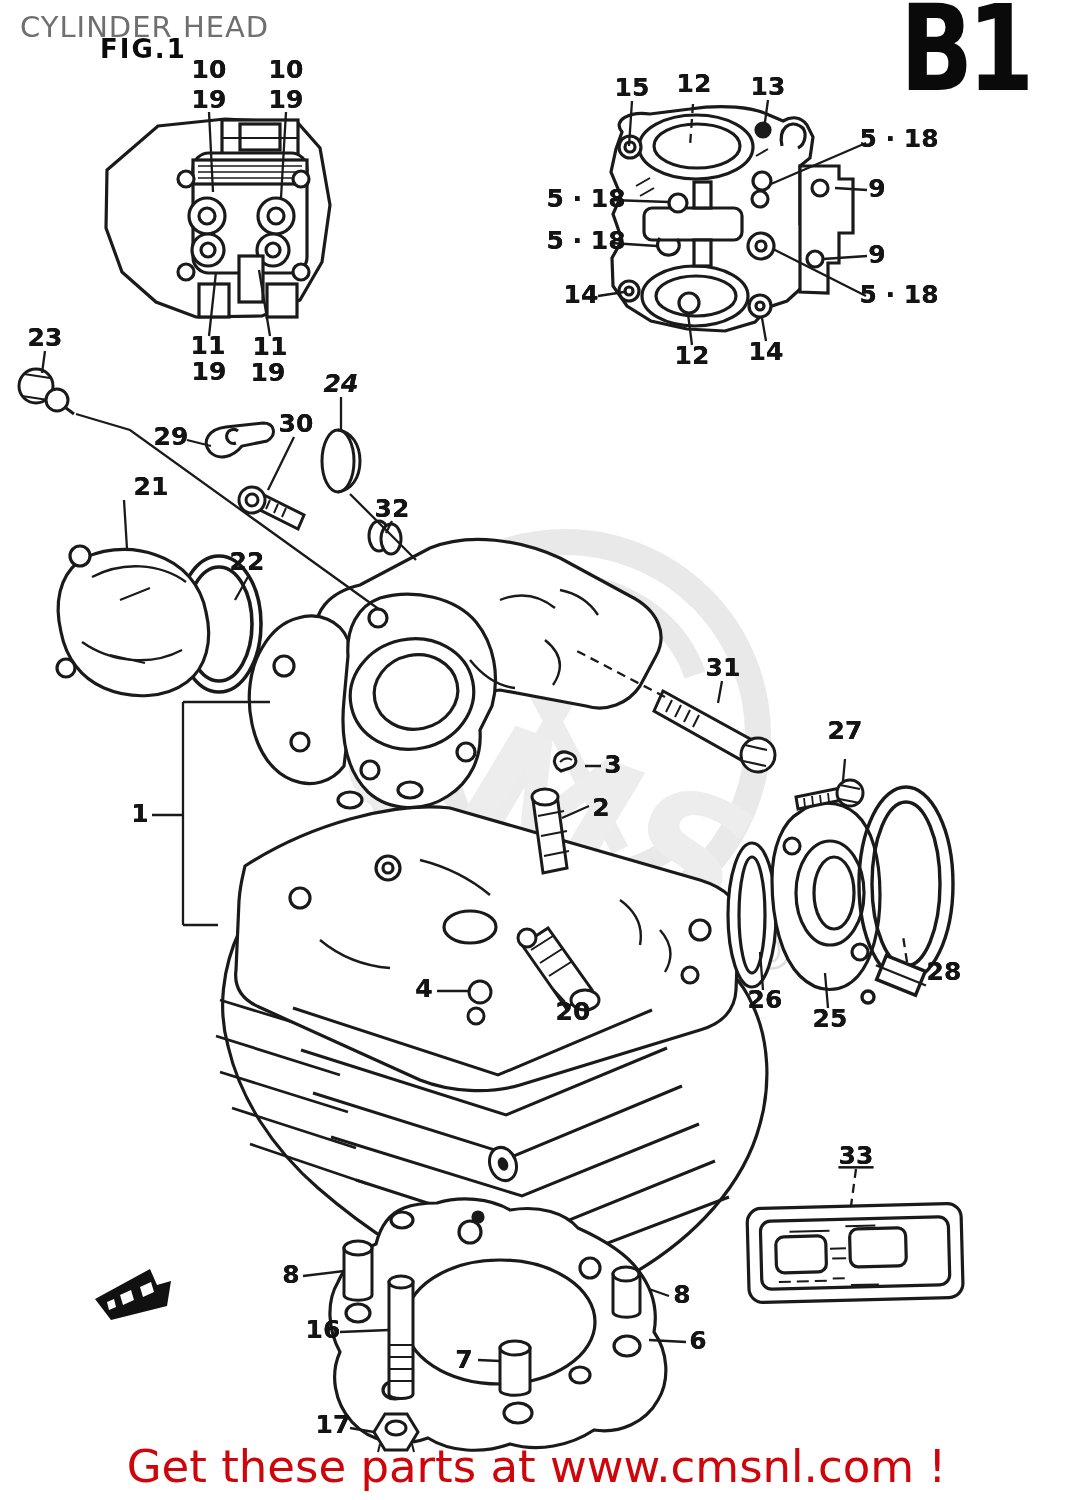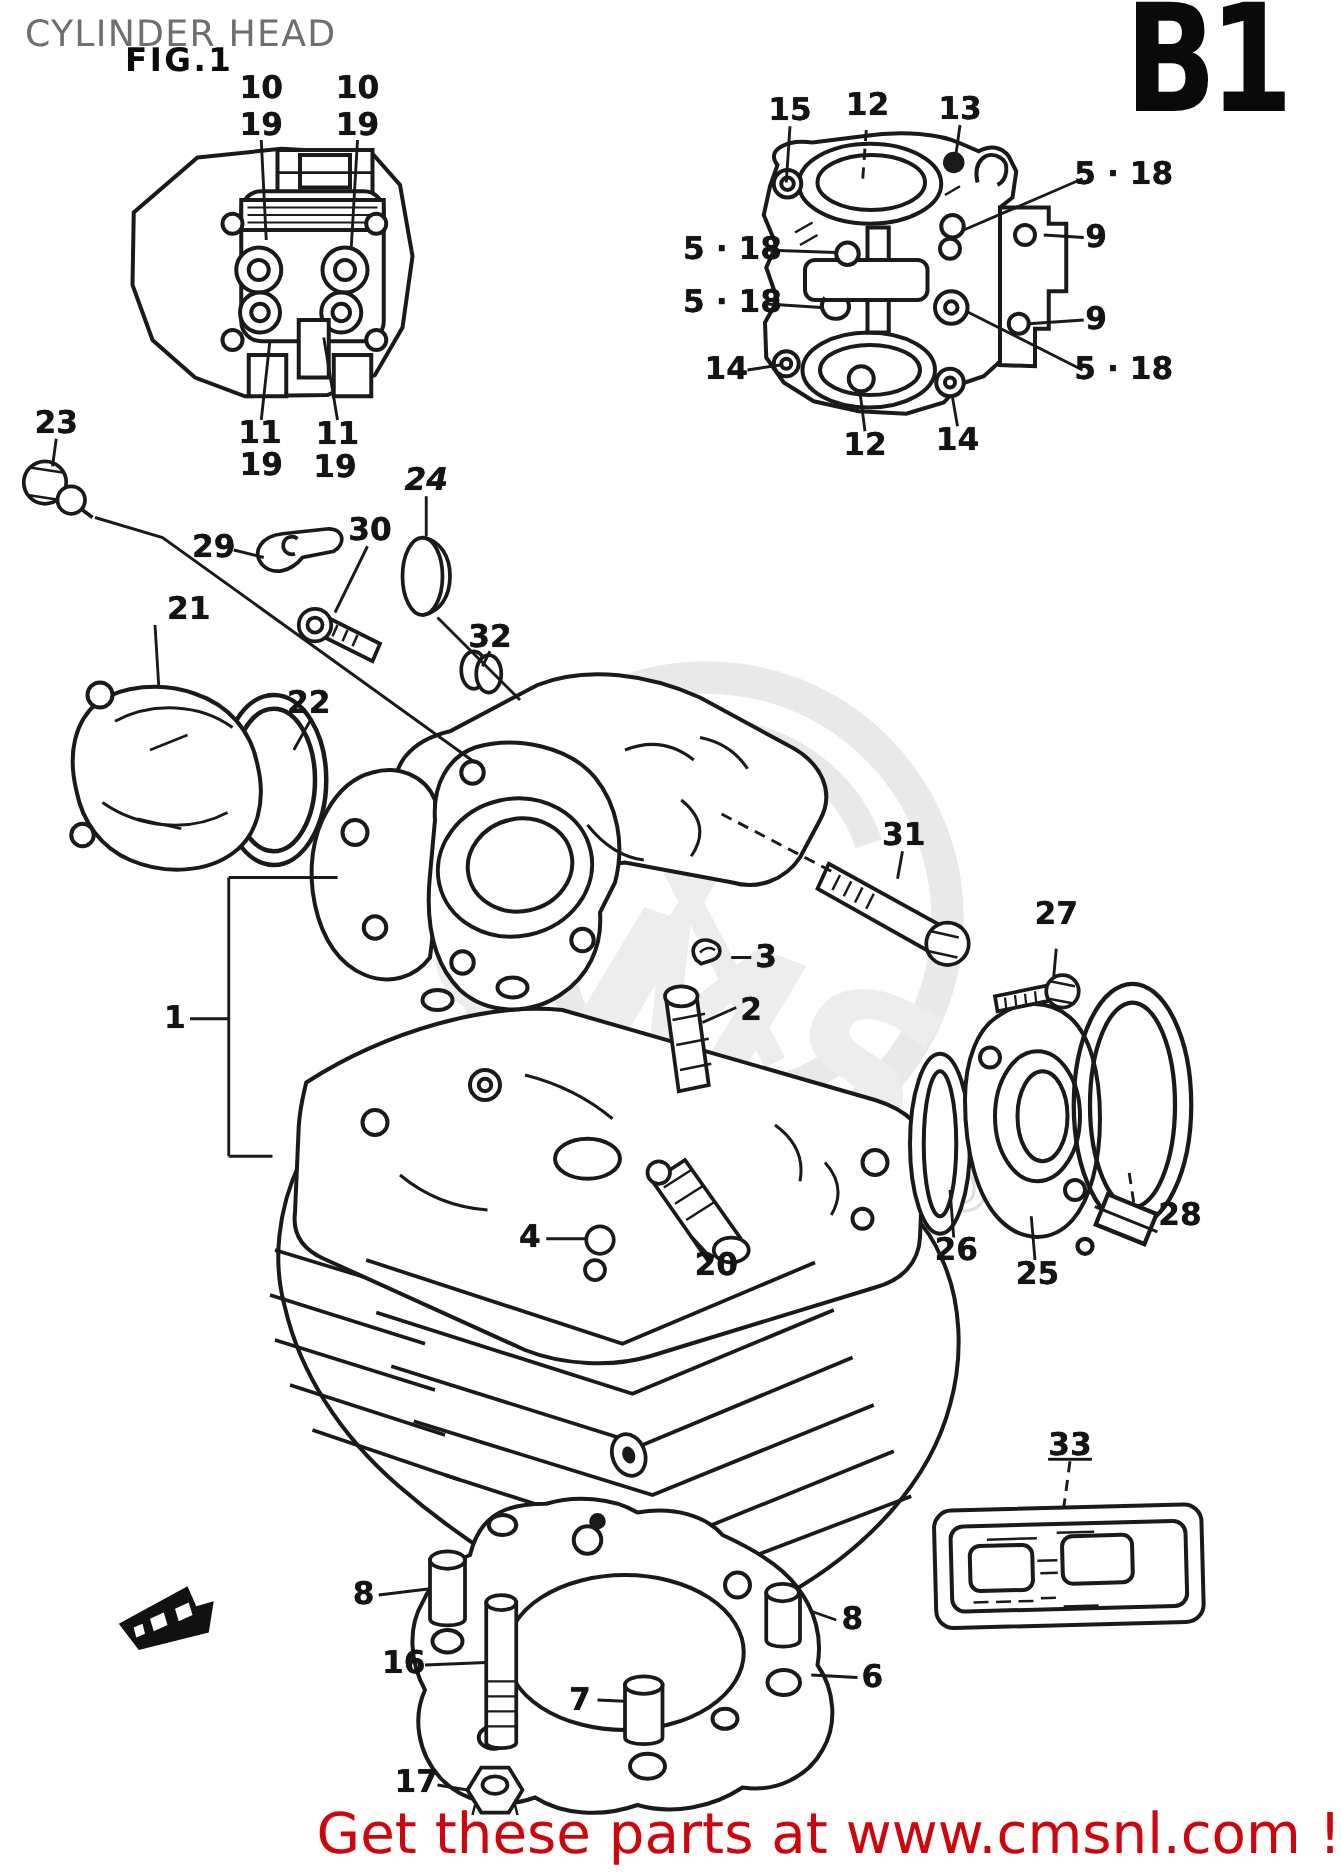--- a/index.html
+++ b/index.html
@@ -11,21 +11,21 @@
       letter-spacing:1px;white-space:nowrap;}
   .fig-label{position:absolute;left:100px;top:34px;font-size:26px;font-weight:800;
       color:#0b0b0b;letter-spacing:2px;}
   .page-code{position:absolute;left:900px;top:-14px;font-size:120px;font-weight:800;
       color:#0a0a0a;line-height:1.05;letter-spacing:-7px;
       transform:scaleX(0.8);transform-origin:left top;}
   .labels-layer{position:absolute;left:0;top:0;width:100%;height:100%;pointer-events:none;}
   .part-label{position:absolute;transform:translate(-50%,-54%);font-weight:700;
       font-size:25px;color:#141414;white-space:nowrap;
       text-shadow:0 0 0.6px #000;}
-  .footer-promo{position:absolute;left:0;top:1440px;width:100%;text-align:right;
+  .footer-promo{position:absolute;left:0;top:1440px;width:100%;text-align:center;
       font-size:45px;color:#cf050c;font-family:"DejaVu Sans",sans-serif;}
 </style>
 </head>
 <body>
 
 <div class="stage">
 
 <svg class="diagram" width="1073" height="1500" viewBox="0 0 1073 1500">
 
   <g>

